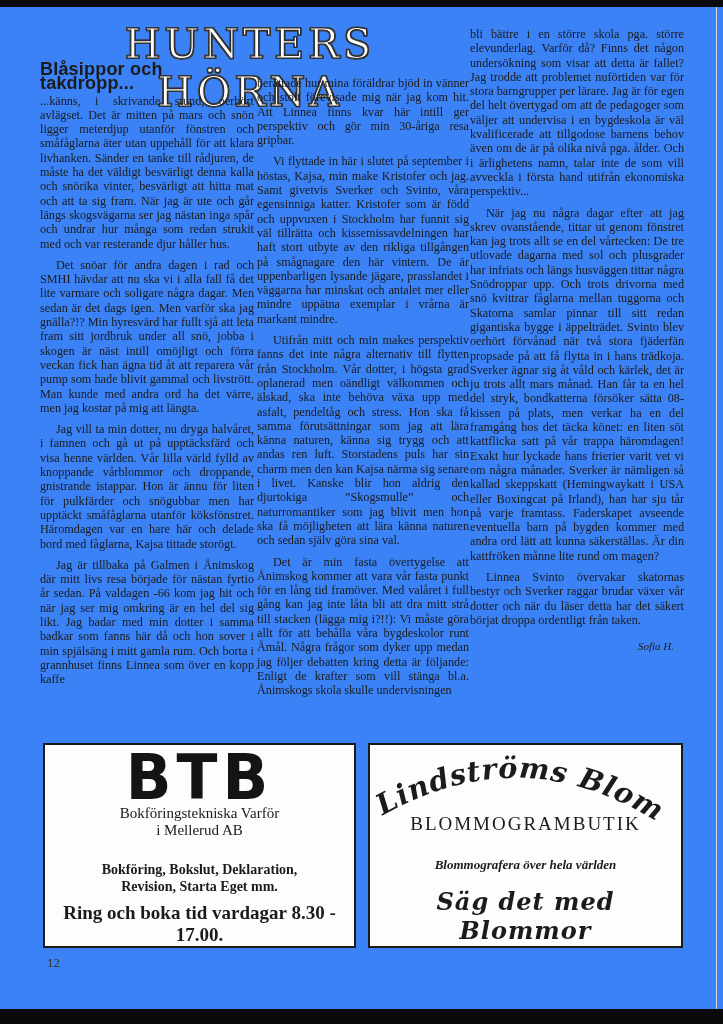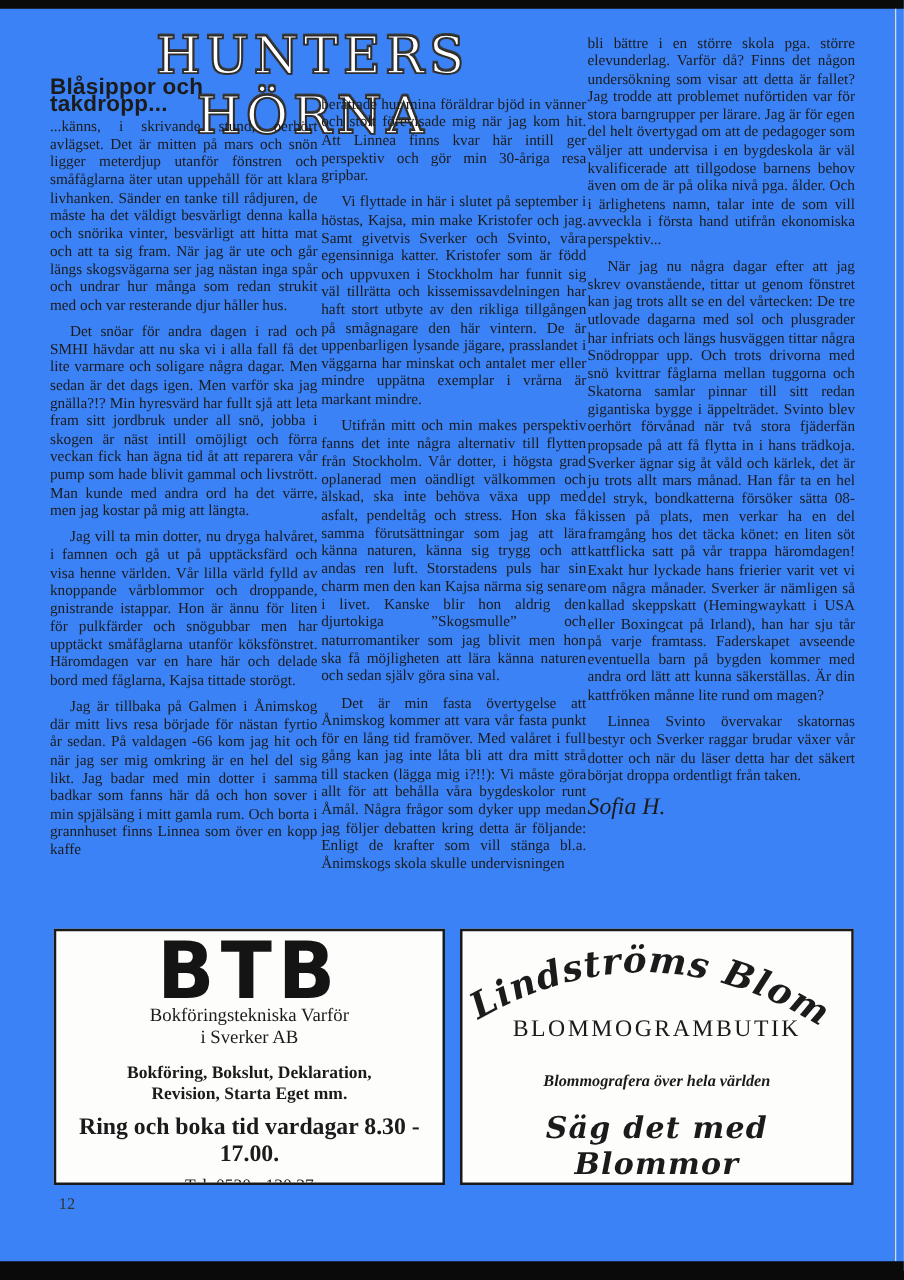--- a/index.html
+++ b/index.html
@@ -26,37 +26,37 @@
   .col{position:absolute;font-size:12.2px;line-height:14.3px;text-align:justify;}
   .col p{margin:0 0 7px 0;text-indent:16px;}
   .col p.noindent{text-indent:0;}
   .col1{left:40px;top:62px;width:214px;}
   .col2{left:257px;top:76px;width:212px;}
   .col3{left:470px;top:27px;width:214px;}
   .article-heading{
     margin:0 0 3px 0;font-family:Liberation Sans, sans-serif;
     font-size:18px;font-weight:bold;letter-spacing:0.2px;text-align:left;
   }
-  .signature{text-align:left;font-style:italic;text-indent:0 !important;
-    margin-top:12px !important;font-size:19px;padding-right:10px;}
+  .signature{text-align:right;font-style:italic;text-indent:0 !important;
+    margin-top:12px !important;font-size:11px;padding-right:10px;}
 
   .ad{position:absolute;top:743px;height:201px;background:#fdfdfc;border:2px solid #1a1a1a;
     text-align:center;overflow:hidden;}
   .ad-btb{left:43px;width:309px;}
   .ad-lind{left:368px;width:311px;}
 
   .btb-logo{
     font-family:"DejaVu Sans", sans-serif;font-weight:800;font-size:60px;line-height:56px;
     letter-spacing:5px;margin-top:4px;color:#141414;transform:scaleY(1.05);
   }
   .btb-name{font-size:15px;line-height:17px;}
   .b{font-weight:bold;}
   .i{font-style:italic;}
   .btb-services{font-size:14px;line-height:17px;}
-  .btb-services.first{margin-top:11px;}
+  .btb-services.first{margin-top:22px;}
   .btb-hours{font-size:19px;margin-top:7px;}
   .btb-tel{font-size:14px;margin-top:7px;}
   .btb-welcome{font-size:14px;margin-top:7px;text-align:center;}
 
   .arc-svg{display:block;width:305px;height:88px;margin:2px auto 0 auto;}
   .arc-text{
     font-family:"DejaVu Serif", serif;font-style:italic;font-weight:bold;
     font-size:30px;fill:#1b1b1b;letter-spacing:1px;
   }
   .lind-type{font-family:"Liberation Serif", serif;font-size:19px;letter-spacing:2px;
@@ -96,21 +96,21 @@
   <div class="col col3">
     <p class="noindent">bli bättre i en större skola pga. större elevunderlag. Varför då? Finns det någon undersökning som visar att detta är fallet? Jag trodde att problemet nuförtiden var för stora barngrupper per lärare. Jag är för egen del helt övertygad om att de pedagoger som väljer att undervisa i en bygdeskola är väl kvalificerade att tillgodose barnens behov även om de är på olika nivå pga. ålder. Och i ärlighetens namn, talar inte de som vill avveckla i första hand utifrån ekonomiska perspektiv...</p>
     <p>När jag nu några dagar efter att jag skrev ovanstående, tittar ut genom fönstret kan jag trots allt se en del vårtecken: De tre utlovade dagarna med sol och plusgrader har infriats och längs husväggen tittar några Snödroppar upp. Och trots drivorna med snö kvittrar fåglarna mellan tuggorna och Skatorna samlar pinnar till sitt redan gigantiska bygge i äppelträdet. Svinto blev oerhört förvånad när två stora fjäderfän propsade på att få flytta in i hans trädkoja. Sverker ägnar sig åt våld och kärlek, det är ju trots allt mars månad. Han får ta en hel del stryk, bondkatterna försöker sätta 08-kissen på plats, men verkar ha en del framgång hos det täcka könet: en liten söt kattflicka satt på vår trappa häromdagen! Exakt hur lyckade hans frierier varit vet vi om några månader. Sverker är nämligen så kallad skeppskatt (Hemingwaykatt i USA eller Boxingcat på Irland), han har sju tår på varje framtass. Faderskapet avseende eventuella barn på bygden kommer med andra ord lätt att kunna säkerställas. Är din kattfröken månne lite rund om magen?</p>
     <p>Linnea Svinto övervakar skatornas bestyr och Sverker raggar brudar växer vår dotter och när du läser detta har det säkert börjat droppa ordentligt från taken.</p>
     <p class="signature">Sofia H.</p>
   </div>
 
   <div class="ad ad-btb">
     <div class="btb-logo">BTB</div>
     <div class="btb-name">Bokföringstekniska Varför</div>
-    <div class="btb-name">i Sverker AB</div>
+    <div class="btb-name">i Mellerud AB</div>
     <div class="btb-services b first">Bokföring, Bokslut, Deklaration,</div>
     <div class="btb-services b">Revision, Starta Eget mm.</div>
     <div class="btb-hours b">Ring och boka tid vardagar 8.30 - 17.00.</div>
     <div class="btb-tel">Tel. 0530 - 130 37</div>
     <div class="btb-welcome b">Välkomna!</div>
 
   </div>
 
   <div class="ad ad-lind">
     <svg class="arc-svg" viewBox="0 0 320 92" aria-hidden="true">

